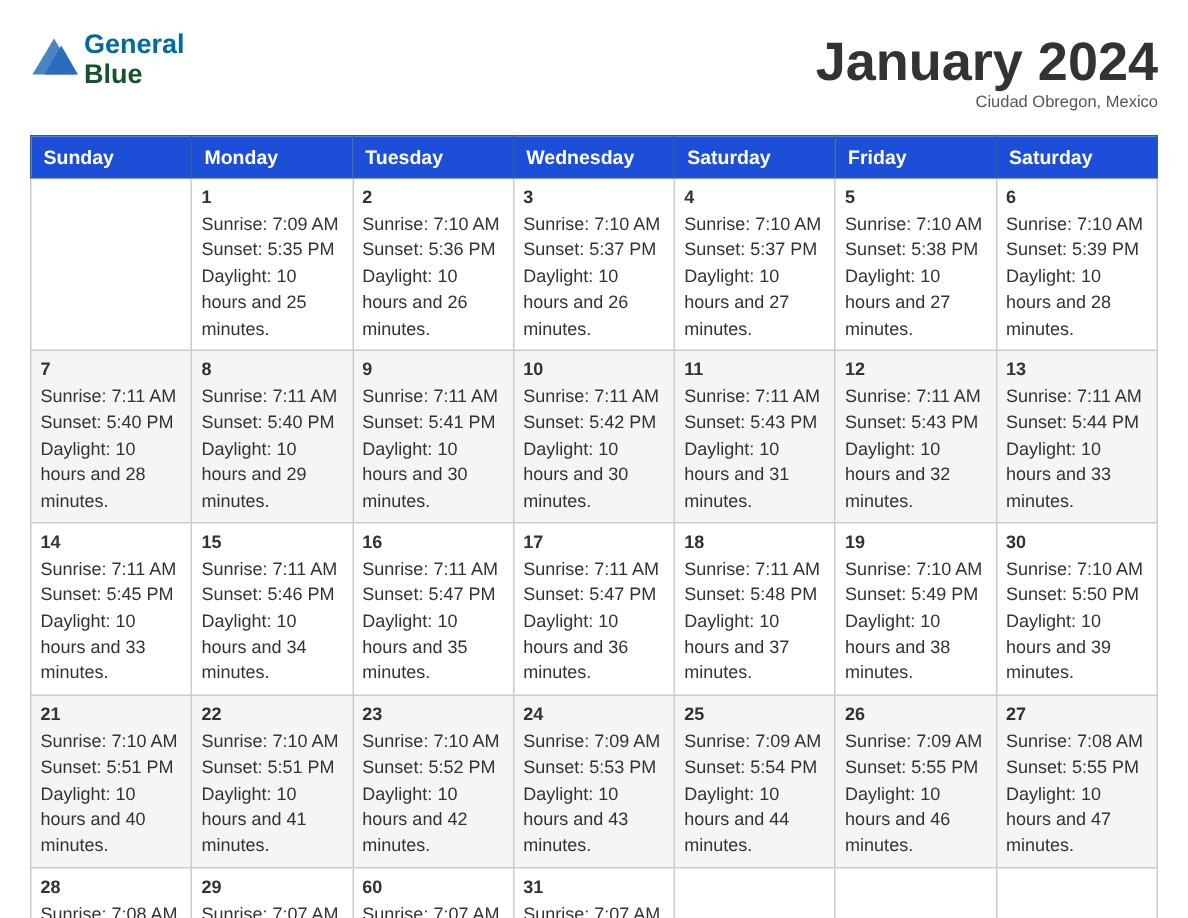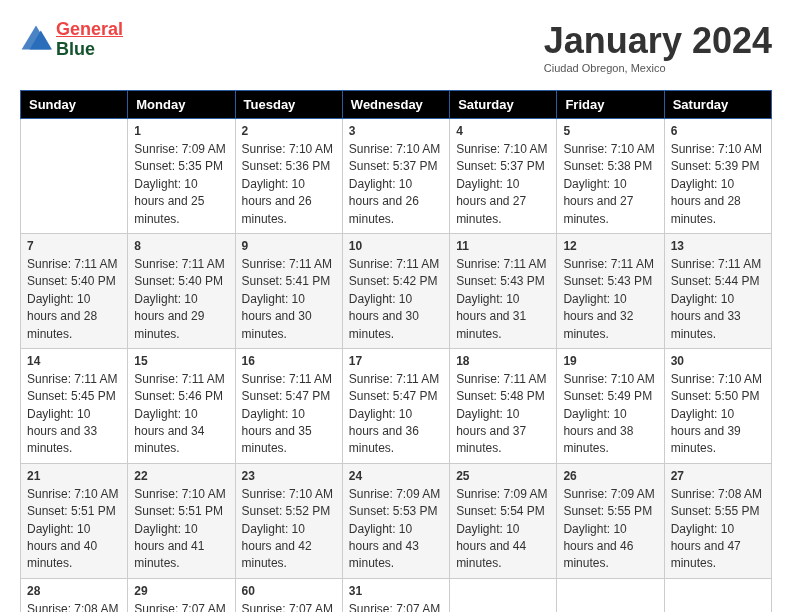--- a/index.html
+++ b/index.html
@@ -18,45 +18,46 @@
     }
     .logo {
       display: flex;
       align-items: center;
     }
     .logo-text {
       font-size: 18px;
       font-weight: bold;
       line-height: 1.1;
     }
-    .logo-text .general { color: #ef4444; text-decoration: underline; }
+    .logo-text .general { color: #0369a1; }
     .logo-text .blue { color: #14532d; }
     .logo-icon {
       width: 32px;
       height: 32px;
       margin-right: 4px;
     }
     .title-block {
+      text-align: right;
     }
     .month-title {
       font-size: 36px;
       font-weight: bold;
       color: #333;
     }
     .location {
       font-size: 11px;
       color: #555;
     }
     table {
       width: 100%;
       border-collapse: collapse;
       border: 1px solid #ccc;
     }
     thead th {
-      background-color: #000000;
+      background-color: #1d4ed8;
       color: #fff;
       font-size: 13px;
       font-weight: bold;
       padding: 6px 8px;
       text-align: left;
       border: 1px solid #2a5da0;
     }
     tbody td {
       vertical-align: top;
       border: 1px solid #ccc;

